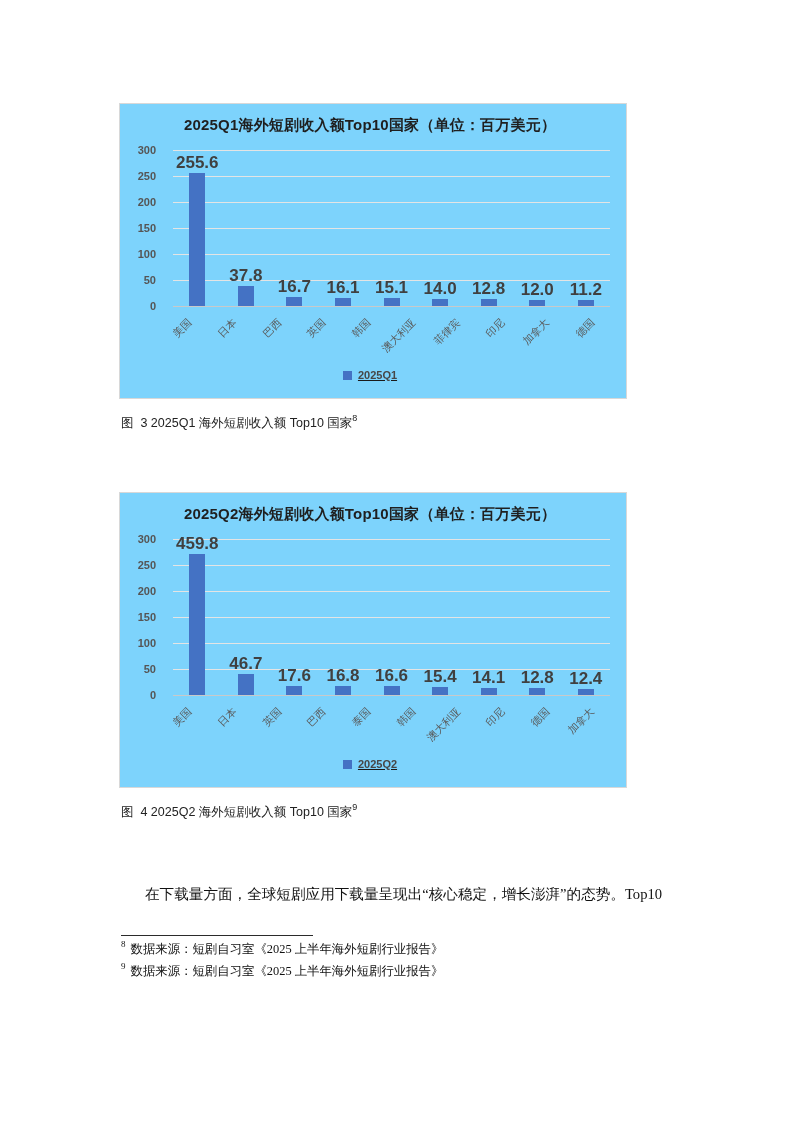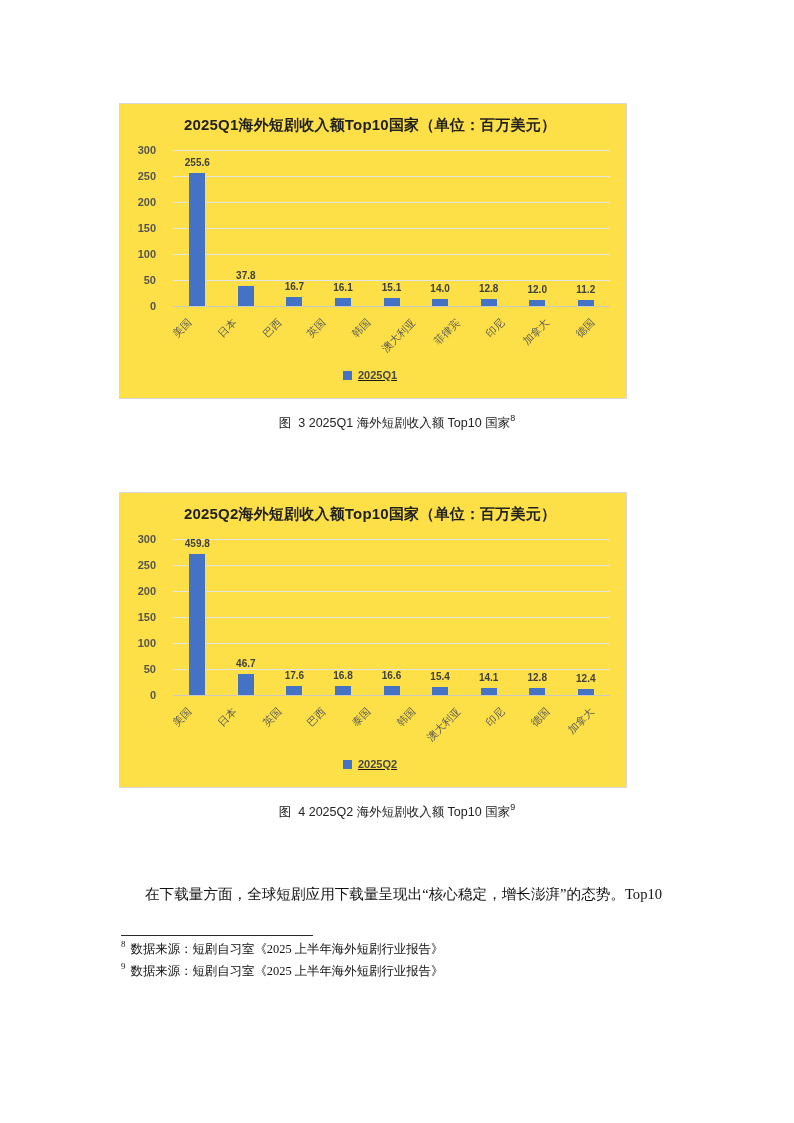--- a/index.html
+++ b/index.html
@@ -14,21 +14,21 @@
     width: 794px; height: 1123px;
     padding: 103px 121px 0 121px;
     background: #ffffff;
     position: relative;
   }
 
   
   .chart-box {
     width: 508px; height: 296px;
     border: 1px solid #d8d8d8;
-    background: #fde047;
+    background: #7dd3fc;
     padding: 12px 16px 0 10px;
     font-family: "Liberation Sans", "DejaVu Sans", sans-serif;
     margin-left: -2px;
   }
   .chart-title {
     text-align: center;
     font-size: 15px; font-weight: 700; color: #1f1f1f;
     line-height: 18px;
     letter-spacing: 0.2px;
     white-space: nowrap;
@@ -46,21 +46,21 @@
   .bars {
     position: absolute; left: 0; right: 0; top: 0; bottom: 0;
     display: flex; align-items: stretch;
   }
   .bar-slot {
     flex: 1; height: 100%;
     display: flex; flex-direction: column;
     align-items: center; justify-content: flex-end;
   }
   .bar-value {
-    font-size: 10px; font-weight: 600; color: #404040;
+    font-size: 17px; font-weight: 600; color: #404040;
     white-space: nowrap; line-height: 14px; margin-bottom: 3px;
   }
   .bar { width: 16px; flex: none; }
   .x-labels-row { display: flex; margin-top: 1px; }
   .x-axis-spacer { width: 33px; flex: none; }
   .x-labels { flex: 1; display: flex; height: 58px; }
   .x-slot { flex: 1; position: relative; }
   .x-label {
     position: absolute; top: 9px; right: 50%;
     transform: rotate(-45deg); transform-origin: 100% 0%;
@@ -70,21 +70,20 @@
   .legend {
     display: flex; align-items: center; justify-content: center;
     margin-top: 3px; height: 14px; text-decoration: underline;
   }
   .legend-swatch { width: 9px; height: 9px; display: inline-block; margin-right: 6px; flex: none; }
   .legend-label { font-size: 11px; font-weight: 600; color: #474747; line-height: 13px; }
 
   
   .fig-caption {
     margin-top: 16px;
-    text-align: center;
     font-family: "Liberation Sans", "DejaVu Sans", sans-serif;
     font-size: 12.5px; color: #222222; line-height: 17px;
     white-space: pre;
   }
   .fig-caption sup { font-size: 9px; line-height: 0; position: relative; top: -1px; }
   .figure-block.second { margin-top: 60px; }
   .body-paragraph {
     margin-top: 62px;
     font-size: 14.6px; line-height: 22px; color: #111111;
     text-indent: 24px;

